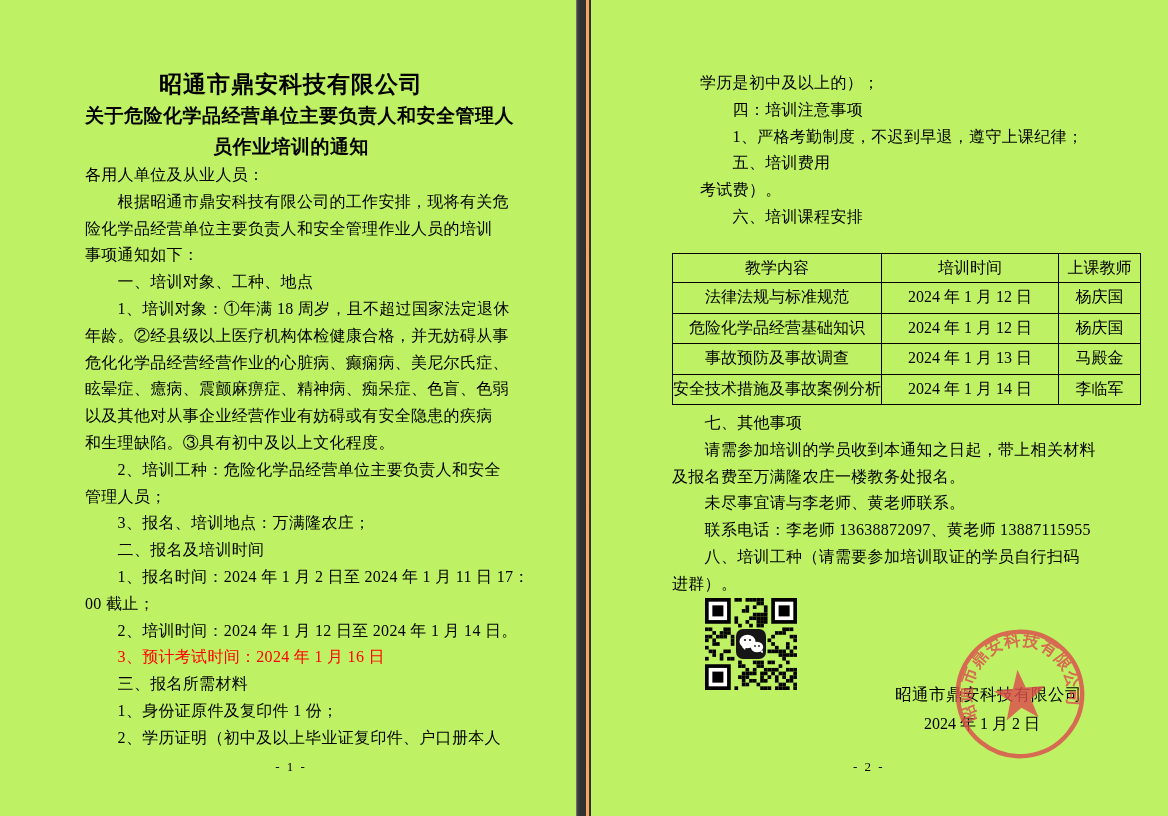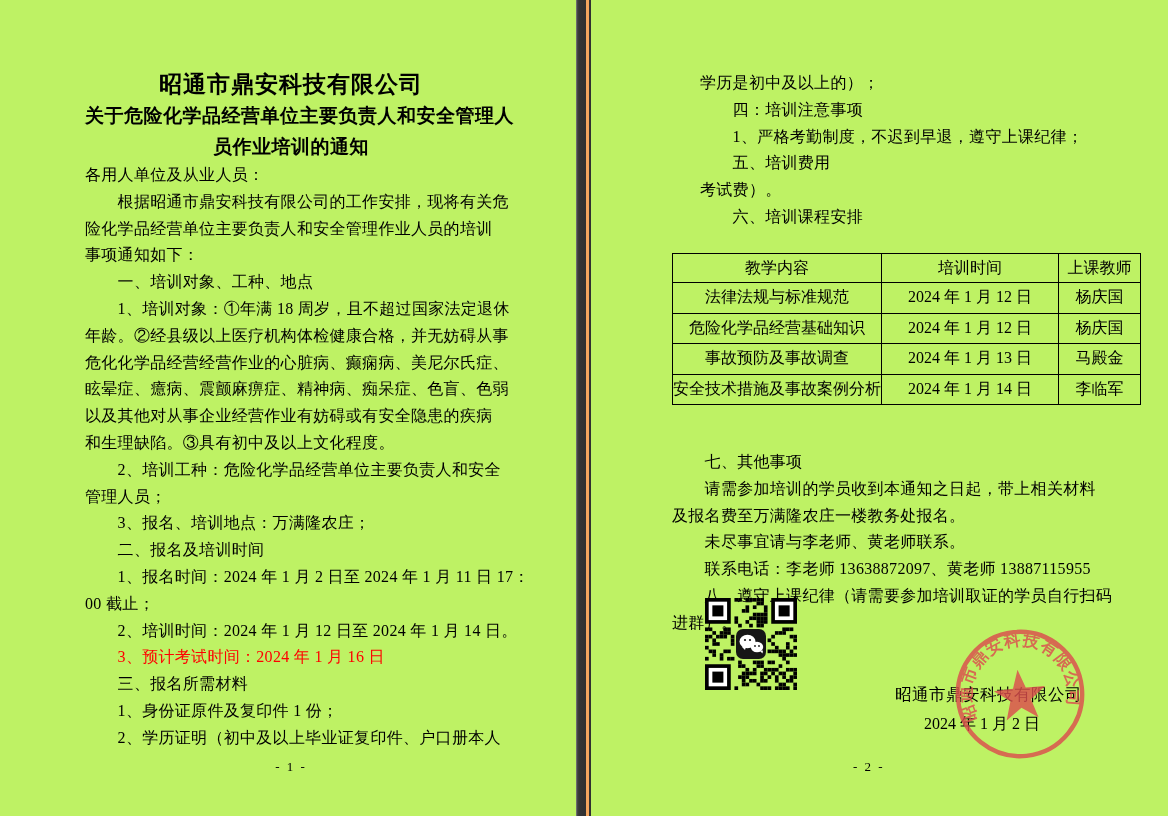--- a/index.html
+++ b/index.html
@@ -15,21 +15,21 @@
       #f4a55e 10px,#f4a55e 12.5px,#353535 12.5px,#2f2f2f 15px);
   }
   .heading{position:absolute;left:85px;width:412px;text-align:center;font-weight:bold;white-space:pre;}
   #lp-title{top:69px;font-size:23px;letter-spacing:1px;}
   #lp-sub1{top:103px;font-size:19px;letter-spacing:.5px;}
   #lp-sub2{top:134px;font-size:19px;letter-spacing:.5px;}
   .body-col{position:absolute;font-size:16px;letter-spacing:.3px;}
   .body-col .line{height:26.8px;line-height:26.8px;white-space:pre;}
   #lp-body{left:85px;top:162px;width:426px;}
   #rp-body-top{left:672px;top:70px;width:436px;margin-left:28px;}
-  #rp-body-bottom{left:672px;top:410px;width:436px;margin-top:39px;}
+  #rp-body-bottom{left:672px;top:410px;width:436px;}
   .red-line{color:#ff0000;font-weight:normal;}
   .pagenum{position:absolute;font-size:13px;letter-spacing:2px;white-space:pre;}
   #lp-pagenum{left:85px;top:759px;width:412px;text-align:center;}
   #rp-pagenum{left:853px;top:759px;}
   
   #course-table{
     position:absolute;left:672px;top:253px;border-collapse:collapse;
     font-size:16px;table-layout:fixed;
   }
   #course-table td,#course-table th{
@@ -136,21 +136,21 @@
         </tbody>
     </table>
 
     <div id="rp-body-bottom" class="body-col">
 
     <div class="line">　　七、其他事项</div>
         <div class="line">　　请需参加培训的学员收到本通知之日起，带上相关材料</div>
         <div class="line">及报名费至万满隆农庄一楼教务处报名。</div>
         <div class="line">　　未尽事宜请与李老师、黄老师联系。</div>
         <div class="line">　　联系电话：李老师 13638872097、黄老师 13887115955</div>
-        <div class="line">　　八、遵守上课纪律（请需要参加培训取证的学员自行扫码</div>
+        <div class="line">　　八、培训工种（请需要参加培训取证的学员自行扫码</div>
         <div class="line">进群）。</div>
       </div>
 
     <div id="qr">
       <svg id="qr-svg" width="92" height="92" viewBox="0 0 92 92" xmlns="http://www.w3.org/2000/svg">
 
       <rect x="29.44" y="0.00" width="3.68" height="3.68" fill="#000"></rect>
           <rect x="33.12" y="0.00" width="3.68" height="3.68" fill="#000"></rect>
           <rect x="40.48" y="0.00" width="3.68" height="3.68" fill="#000"></rect>
           <rect x="44.16" y="0.00" width="3.68" height="3.68" fill="#000"></rect>

